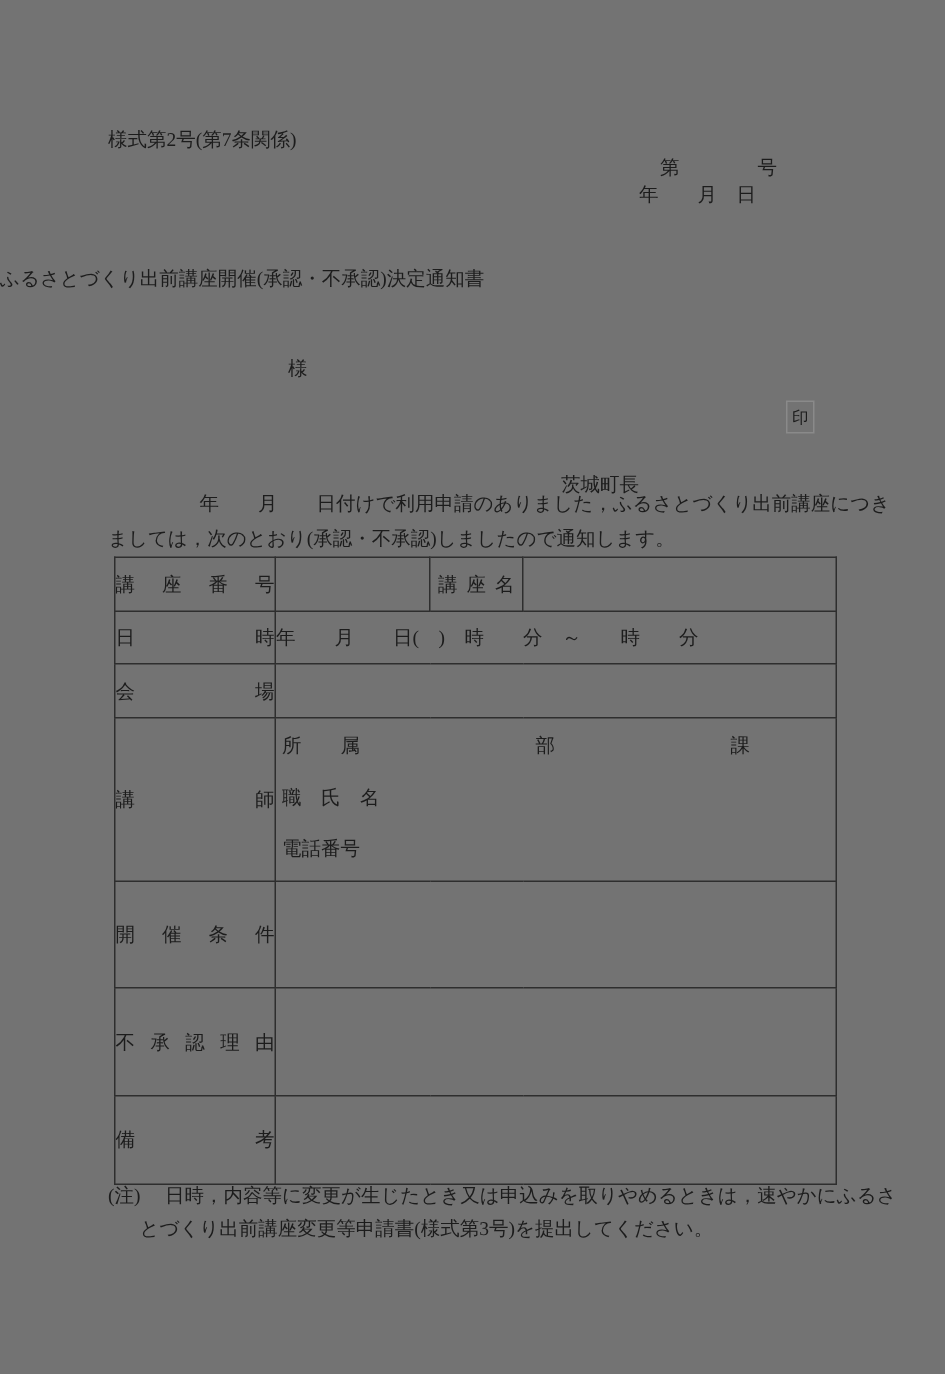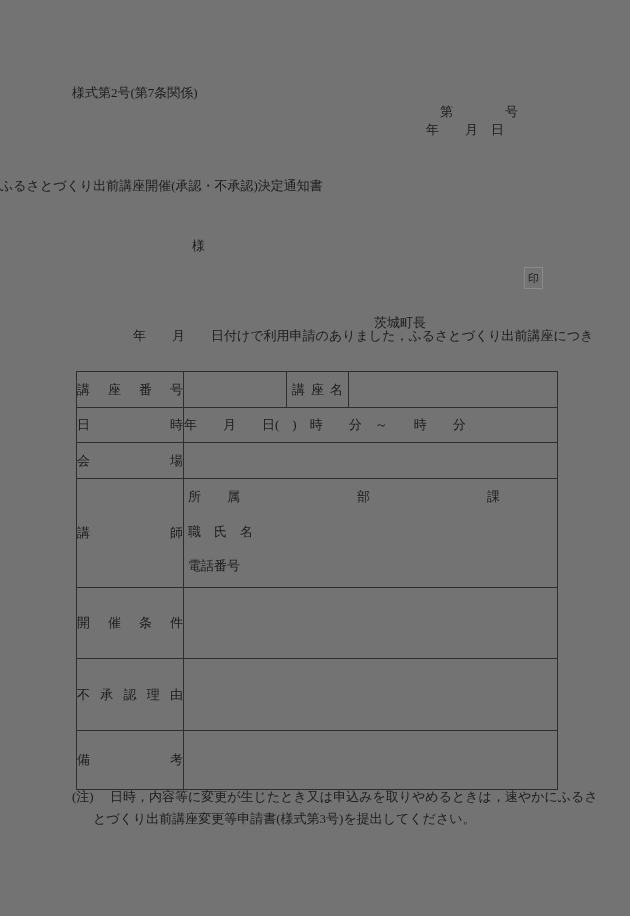--- a/index.html
+++ b/index.html
@@ -65,20 +65,21 @@
   <div class="abs" style="left:192px;top:237px;">様</div>
 
   <div class="abs" style="left:374px;top:271px;margin-top:43px;">茨城町長</div>
 
   <div class="seal-box">
     <span>印</span>
   </div>
 
   <div class="abs" style="left:133px;top:327px;">年　　月　　日付けで利用申請のありました，ふるさとづくり出前講座につき</div>
 
+  <div class="abs" style="left:72px;top:350px;">ましては，次のとおり(承認・不承認)しましたので通知します。</div>
 
   <table class="form">
     <colgroup>
       <col style="width:107px">
         <col style="width:103px">
       <col style="width:62px">
         <col style="width:209px">
     </colgroup>
     <tbody>
         <tr style="height:36px;">

